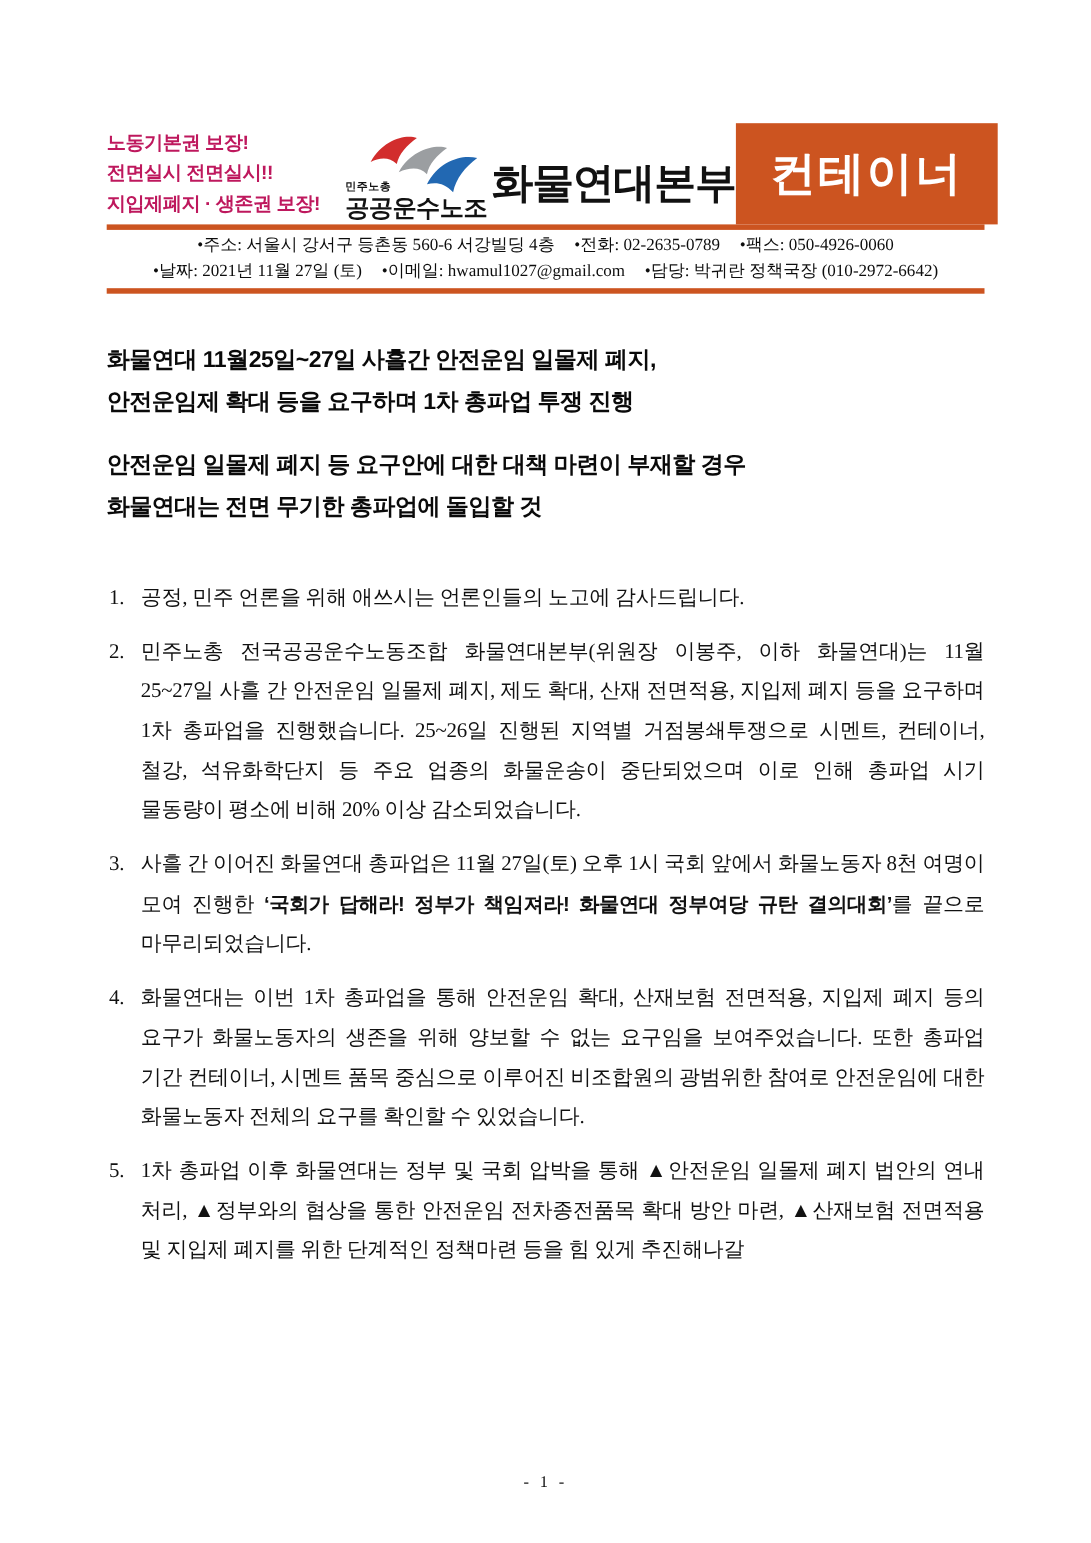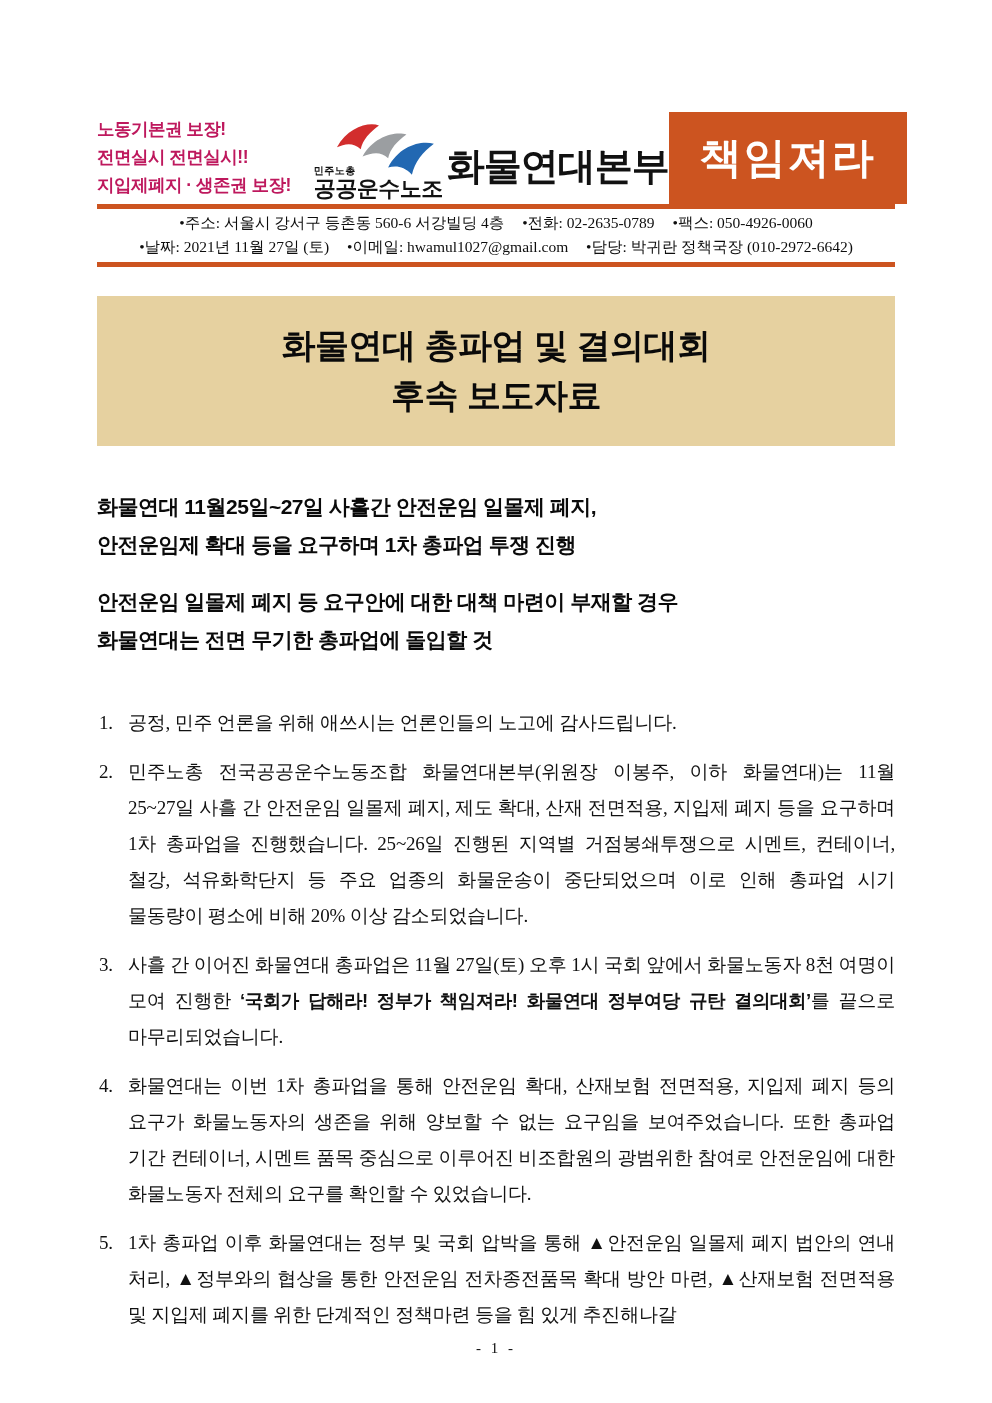--- a/index.html
+++ b/index.html
@@ -173,45 +173,41 @@
         </svg>
         <div class="logo-text">
           <div class="small">민주노총</div>
           <div class="big">공공운수노조</div>
         </div>
       </div>
       <div class="org-name">화물연대본부</div>
     </div>
 
     <div class="doc-type-box">
-      <span>책임져라</span>
+      <span>컨테이너</span>
     </div>
   </header>
 
   <div class="rule"></div>
 
   <div class="contact">
     <div>
       <span class="seg">•주소: 서울시 강서구 등촌동 560-6 서강빌딩 4층</span>
       <span class="seg">•전화: 02-2635-0789</span>
       <span class="seg">•팩스: 050-4926-0060</span>
     </div>
     <div>
       <span class="seg">•날짜: 2021년 11월 27일 (토)</span>
       <span class="seg">•이메일: hwamul1027@gmail.com</span>
       <span class="seg">•담당: 박귀란 정책국장 (010-2972-6642)</span>
     </div>
   </div>
 
   <div class="rule"></div>
 
-  <div class="title-box">
-    <div>화물연대 총파업 및 결의대회</div>
-    <div>후속 보도자료</div>
-  </div>
 
   <div class="subhead first">
     <div>화물연대 11월25일~27일 사흘간 안전운임 일몰제 폐지,</div>
     <div>안전운임제 확대 등을 요구하며 1차 총파업 투쟁 진행</div>
   </div>
   <div class="subhead second">
     <div>안전운임 일몰제 폐지 등 요구안에 대한 대책 마련이 부재할 경우</div>
     <div>화물연대는 전면 무기한 총파업에 돌입할 것</div>
   </div>
 

